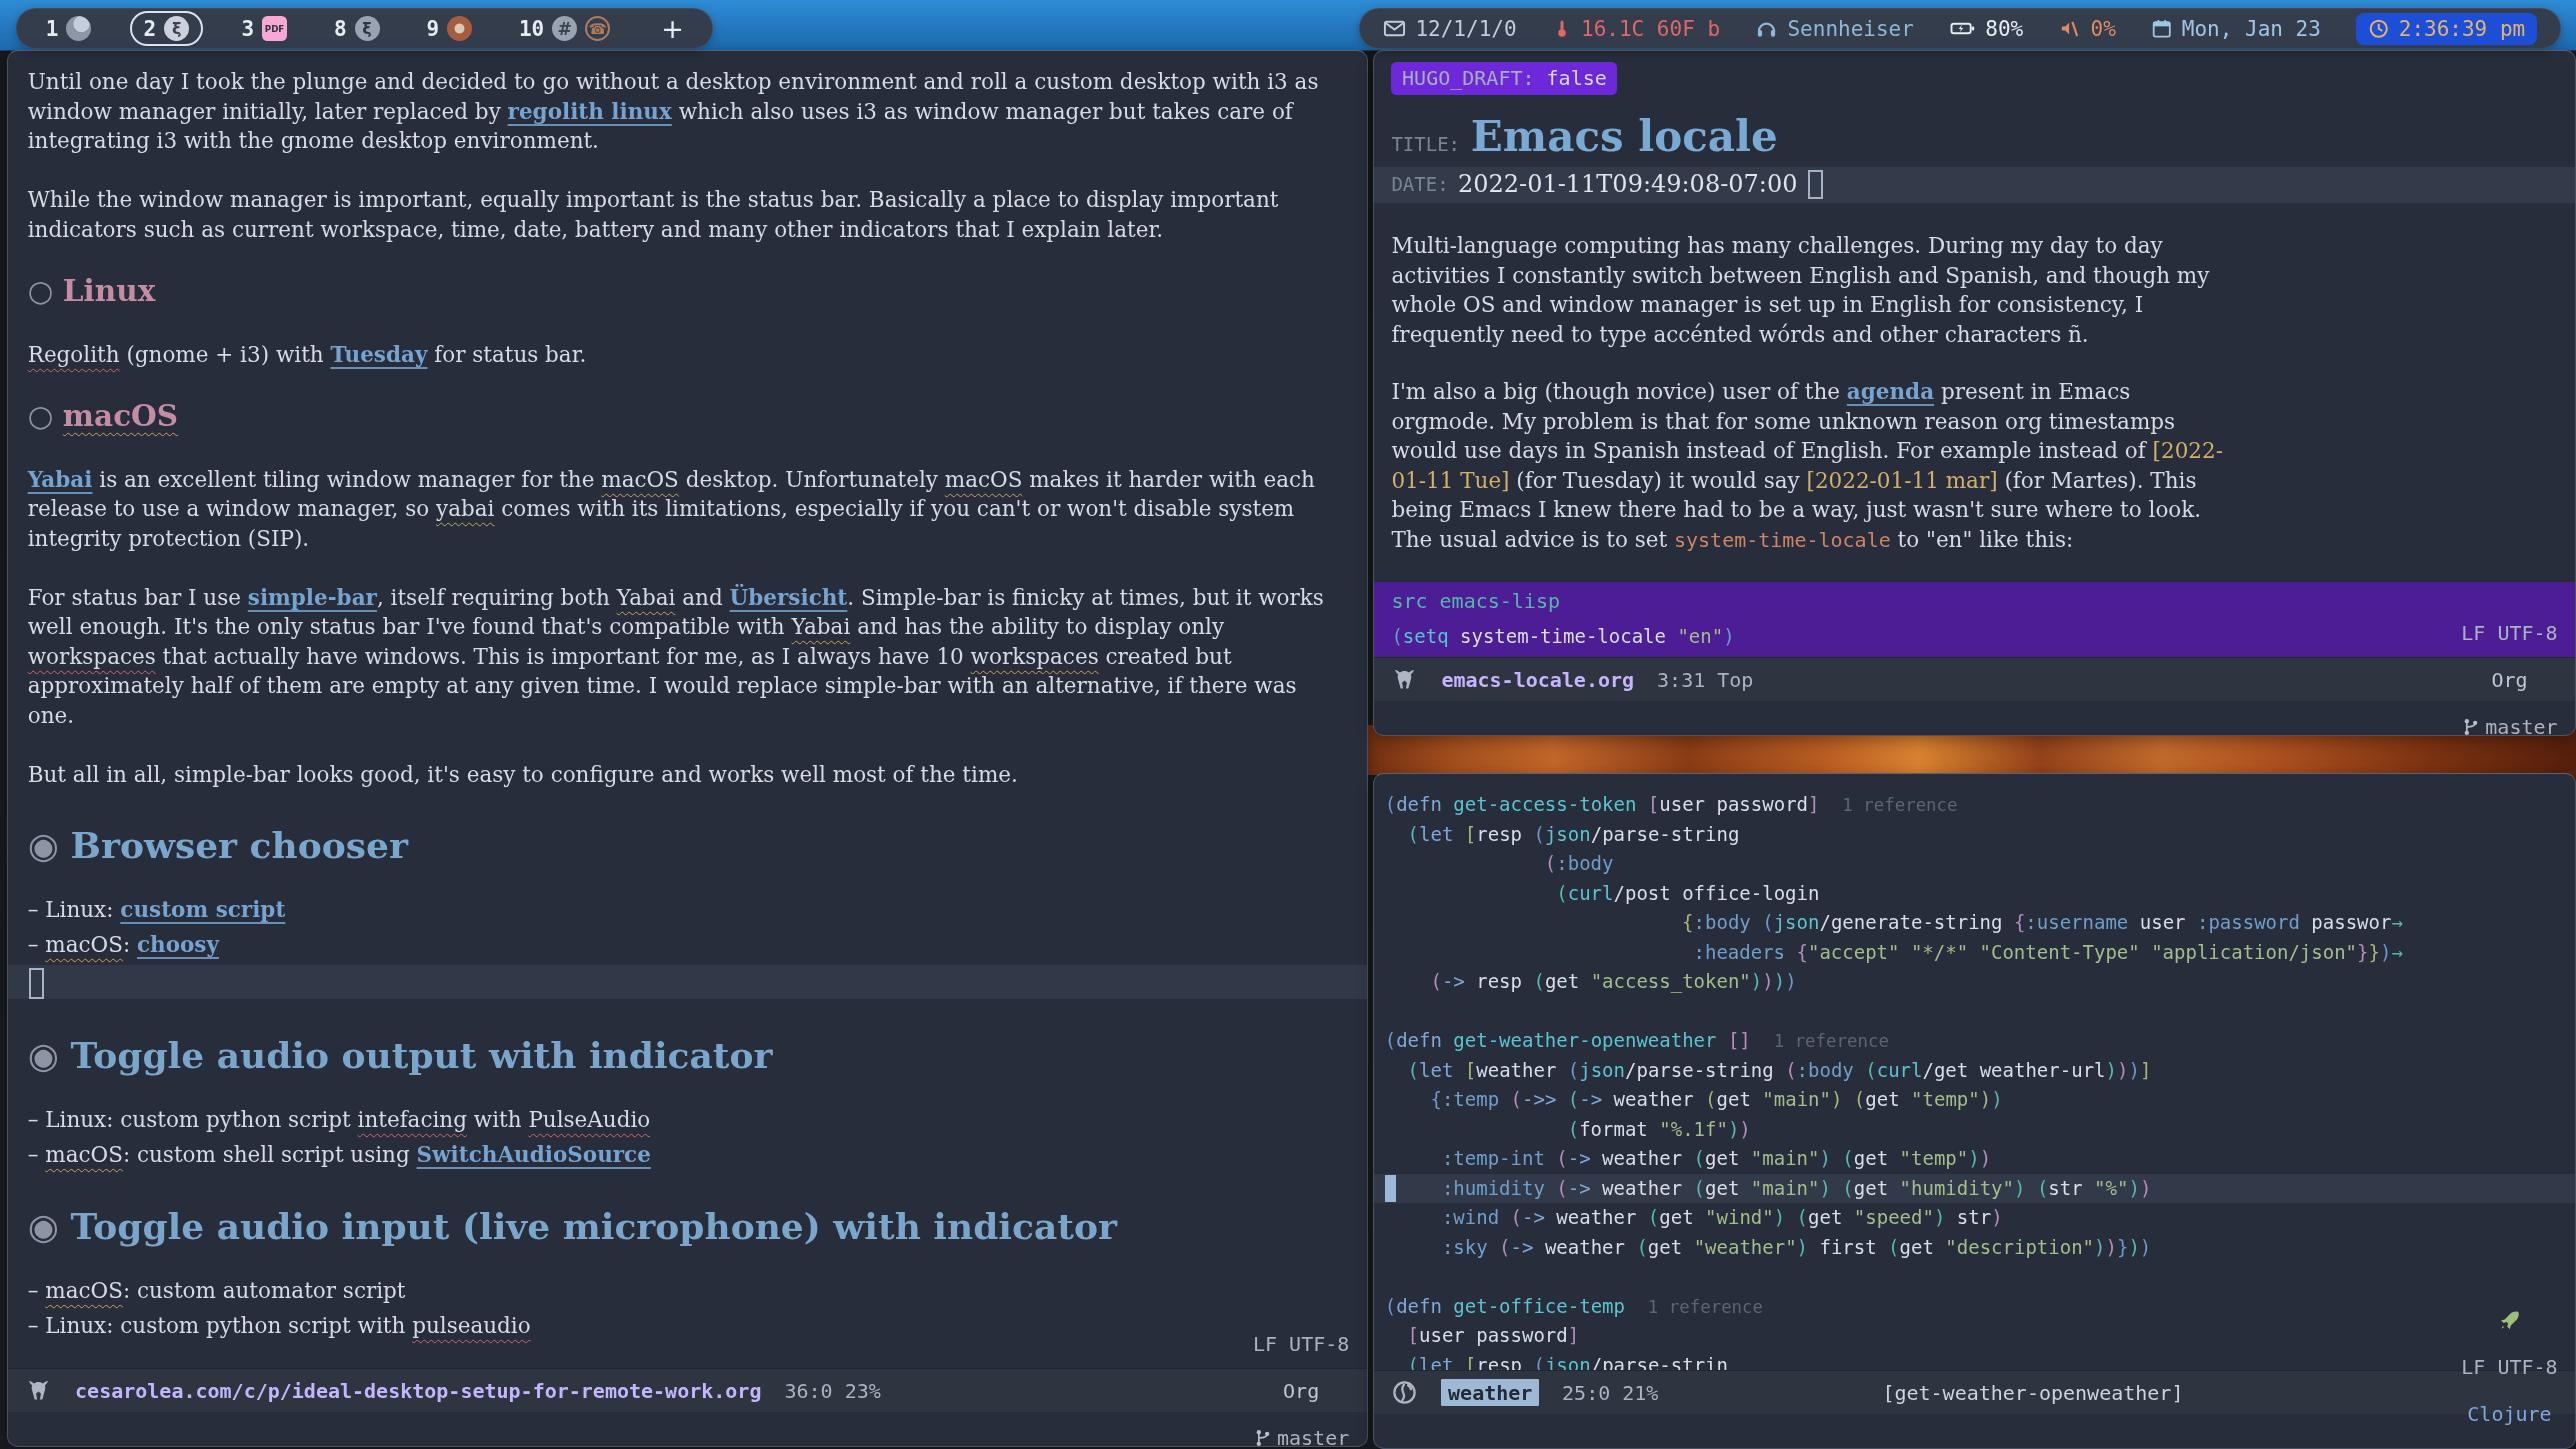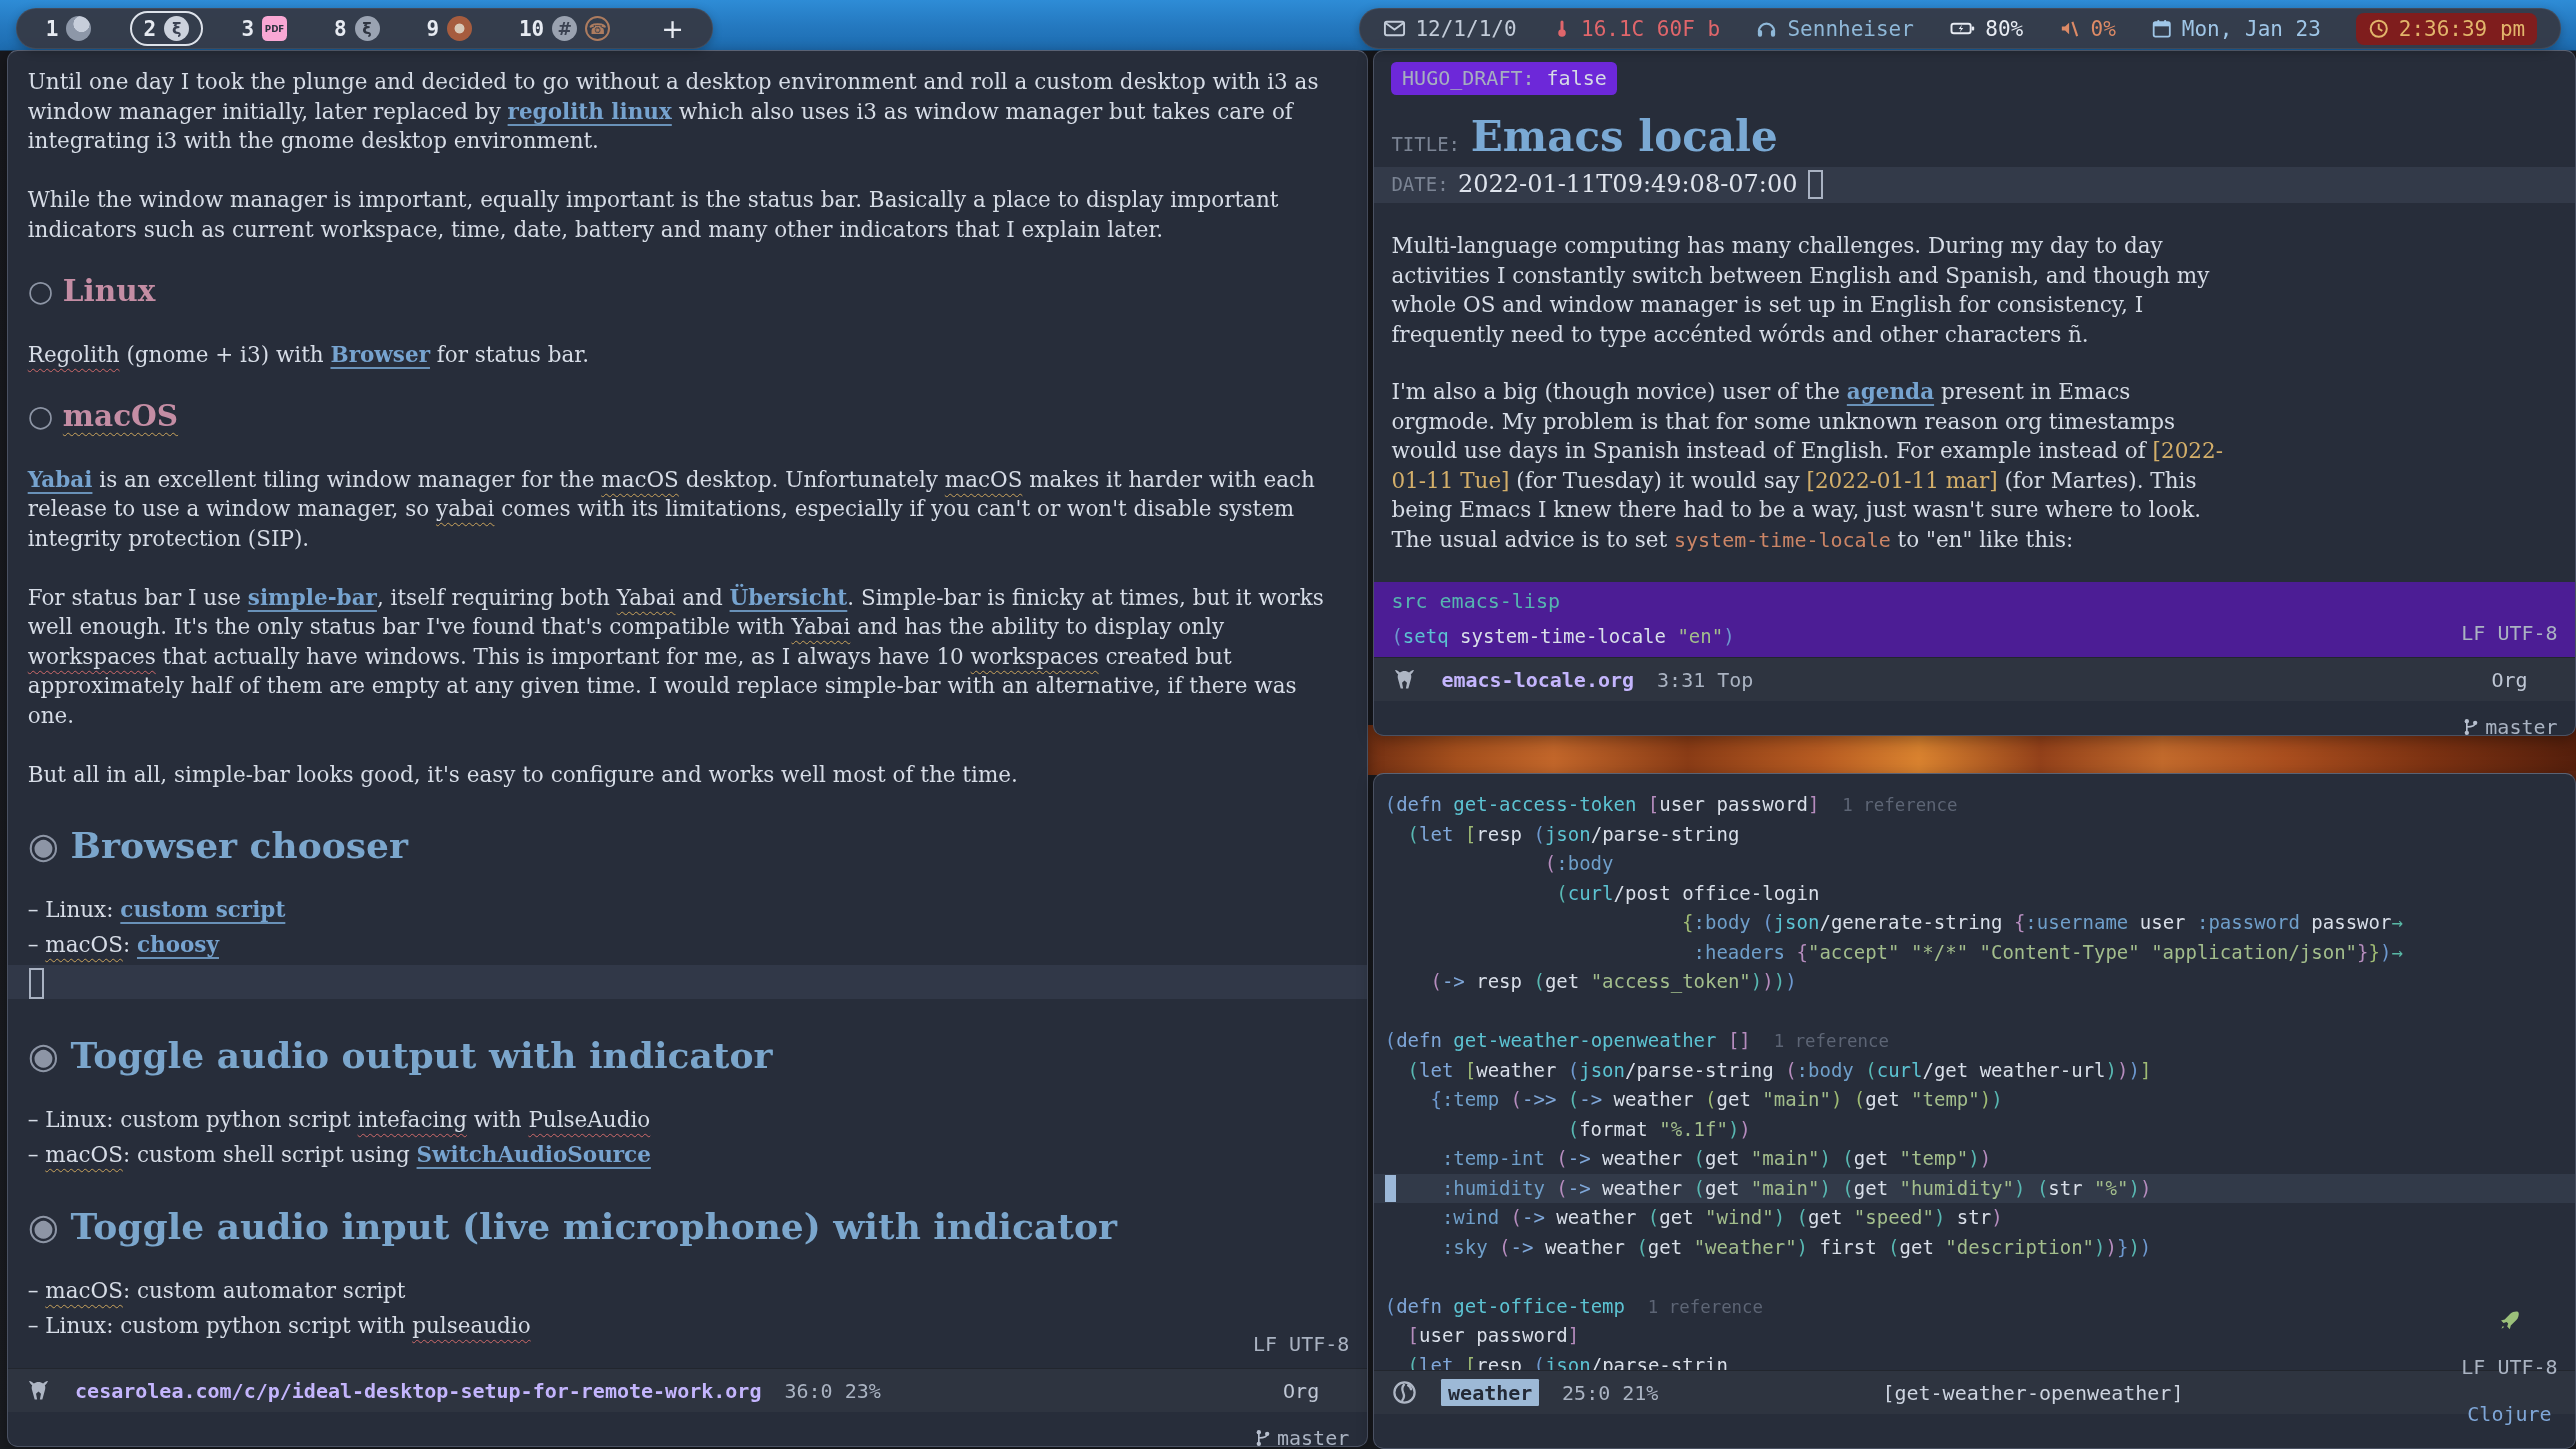--- a/index.html
+++ b/index.html
@@ -24,21 +24,21 @@
   .ic-pdf{border-radius:5.4px;background:#f9a8d4;color:#2e3440;font:700 8.7px "DejaVu Sans",sans-serif;letter-spacing:0;}
   .ic-chrome{background:radial-gradient(circle at 50% 50%,#d8c9b8 0 26%,#a65c3e 30% 100%);}
   .ic-slack{background:#9aa2b0;color:#3b4251;font:700 17.4px "DejaVu Sans",sans-serif;}
   .ic-whatsapp{background:transparent;border:2px solid #ad7c5f;color:#ad7c5f;font-size:14.8px;width:21px;height:21px;}
   .ws-plus{color:#e7ebf2;font:400 27px "DejaVu Sans",sans-serif;margin-left:4px;}
   #statusbar{right:14.8px;padding:0 23px;gap:35px;font:400 21px "DejaVu Sans Mono",monospace;}
   .st{display:flex;align-items:center;gap:9.4px;white-space:nowrap;}
   .st svg{display:block;}
   .st-mail{color:#c3ccd9;} .st-temp{color:#e0666b;} .st-audio{color:#8fb8d8;} .st-batt{color:#e8ecf3;}
   .st-vol{color:#dd8a66;} .st-date{color:#9fc6e7;}
-  .st-time{color:#e2b56b;background:#7f1d1d;border-radius:8px;padding:4px 12px;}
+  .st-time{color:#e2b56b;background:#1d4ed8;border-radius:8px;padding:4px 12px;}
 
   
   .window{position:absolute;background:#272d3a;border:1.3px solid #4a5162;border-top-color:#5a6274;border-radius:10.7px;
     overflow:hidden;z-index:2;box-shadow:0 4px 14.8px rgba(0,0,0,.35);}
   #win-left{left:6.7px;top:50px;width:1359px;height:1395px;}
   #win-doc{left:1373px;top:50px;width:1201px;height:684px;}
   #win-code{left:1373px;top:773px;width:1201px;height:674px;}
   .buffer{position:absolute;inset:0;overflow:hidden;}
 
   
@@ -182,21 +182,21 @@
         </svg>
       <span>2:36:39 pm</span>
     </div>
   </div>
 
   <div class="window" id="win-left">
     <div class="buffer prose">
       <div class="p"><span>Until one day I took the plunge and decided to go without a desktop environment and roll a custom desktop with i3 as window manager initially, later replaced by </span><span class="s-link">regolith linux</span><span> which also uses i3 as window manager but takes care of integrating i3 with the gnome desktop environment.</span></div>
       <div class="p"><span>While the window manager is important, equally important is the status bar. Basically a place to display important indicators such as current workspace, time, date, battery and many other indicators that I explain later.</span></div>
       <div class="h3"><span class="s-bullet">○ </span><span>Linux</span></div>
-      <div class="p"><span class="s-sqr">Regolith</span><span> (gnome + i3) with </span><span class="s-link">Browser</span><span> for status bar.</span></div>
+      <div class="p"><span class="s-sqr">Regolith</span><span> (gnome + i3) with </span><span class="s-link">Tuesday</span><span> for status bar.</span></div>
       <div class="h3"><span class="s-bullet">○ </span><span class="s-sqy">macOS</span></div>
       <div class="p"><span class="s-link">Yabai</span><span> is an excellent tiling window manager for the </span><span class="s-sqy">macOS</span><span> desktop. Unfortunately </span><span class="s-sqy">macOS</span><span> makes it harder with each release to use a window manager, so </span><span class="s-sqy">yabai</span><span> comes with its limitations, especially if you can't or won't disable system integrity protection (SIP).</span></div>
       <div class="p"><span>For status bar I use </span><span class="s-link">simple-bar</span><span>, itself requiring both </span><span class="s-sqy">Yabai</span><span> and </span><span class="s-link">Übersicht</span><span>. Simple-bar is finicky at times, but it works well enough. It's the only status bar I've found that's compatible with </span><span class="s-sqy">Yabai</span><span> and has the ability to display only </span><span class="s-sqr">workspaces</span><span> that actually have windows. This is important for me, as I always have 10 </span><span class="s-sqy">workspaces</span><span> created but approximately half of them are empty at any given time. I would replace simple-bar with an alternative, if there was one.</span></div>
       <div class="p"><span>But all in all, simple-bar looks good, it's easy to configure and works well most of the time.</span></div>
       <div class="h2"><span class="s-bullet">◉ </span><span>Browser chooser</span></div>
       <div class="li"><span>– Linux: </span><span class="s-link">custom script</span></div>
       <div class="li"><span>– </span><span class="s-sqy">macOS</span><span>: </span><span class="s-link">choosy</span></div>
       <div class="cursorline">
           <span class="hollow"></span>
         </div>

